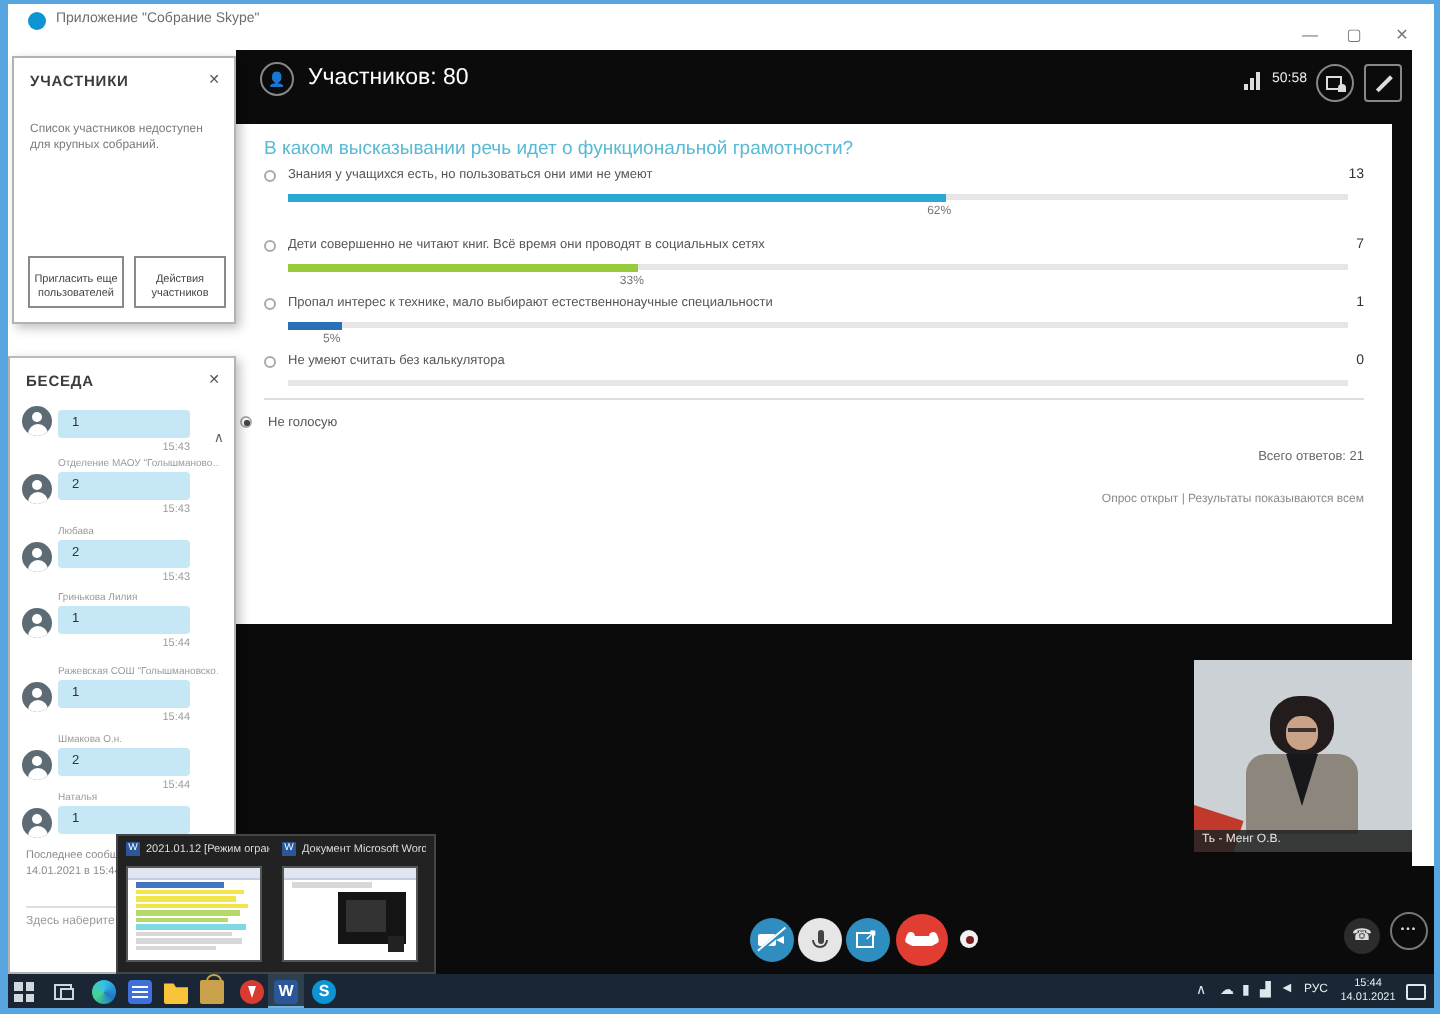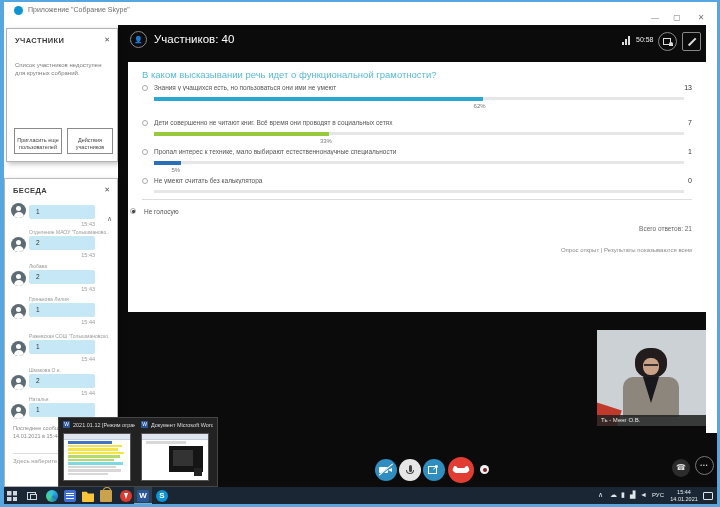--- a/index.html
+++ b/index.html
@@ -45,21 +45,21 @@
   #participants-count { left:36px; top:8px; font-size:11.5px; color:#fff; }
   .sigbar { position:absolute; bottom:0; background:#ddd; width:2px; }
   #timer { font-size:7px; color:#eee; }
   .head-btn { width:19px; height:19px; border-radius:50%; border:1px solid #888; }
   #fullscreen-btn { border-radius:2px; }
   .diag { position:absolute; left:4px; top:8px; width:10px; height:1.5px; background:#ddd; transform:rotate(-45deg); }
   .mini-win { position:absolute; left:4px; top:5px; width:8px; height:7px; border:1px solid #ddd; }
   .mini-person { position:absolute; right:3px; bottom:4px; width:4px; height:4px; border-radius:50% 50% 0 0; background:#ddd; }
 
   
-  #poll { left:10px; top:37px; width:578px; height:250px; background:#fff; z-index:3; }
+  #poll { left:0; top:37px; width:578px; height:250px; background:#fff; z-index:3; }
   #poll-question { left:14px; top:7px; font-size:9.5px; color:#58b9d5; }
   .poll-option { left:14px; width:552px; height:30px; }
   .radio { position:absolute; left:0; top:1px; width:6px; height:6px; border:1px solid #aaa; border-radius:50%; background:#fff; }
   .radio.sel:after { content:""; position:absolute; left:1px; top:1px; width:2.5px; height:2.5px; border-radius:50%; background:#444; }
   .opt-label { position:absolute; left:12px; top:0; font-size:6.5px; color:#555; width:440px; white-space:nowrap; overflow:hidden; }
   .opt-votes { position:absolute; right:2px; top:0; font-size:7px; color:#333; }
   .track { position:absolute; left:12px; right:10px; top:13px; height:3px; background:#e6e6e6; }
   .fill { position:absolute; left:0; top:-0.5px; height:4px; background:#2ba7d4; }
   .pct { position:absolute; top:6px; font-size:6px; color:#777; }
   #poll-sep { left:14px; top:137px; width:550px; height:1px; background:#ddd; }
@@ -156,21 +156,21 @@
   <span class="abs" id="app-title">Приложение "Собрание Skype"</span>
   <span class="abs winctl" style="left:644px">—</span>
   <span class="abs winctl" style="left:666px">▢</span>
   <span class="abs winctl" style="left:690px">✕</span>
 </div>
 
 <div class="abs" id="stage">
   <div class="abs" id="stage-head-icon">
       <span>👤</span>
     </div>
-  <span class="abs" id="participants-count">Участников: 40</span>
+  <span class="abs" id="participants-count">Участников: 80</span>
 
   <div class="abs" style="left:504px;top:10px;width:10px;height:10px">
     <div class="sigbar" style="left:0;height:3px"></div>
     <div class="sigbar" style="left:3px;height:6px"></div>
     <div class="sigbar" style="left:6px;height:9px"></div>
   </div>
   <span class="abs" id="timer" style="left:518px;top:11px">50:58</span>
   <div class="abs head-btn" style="left:540px;top:7px">
     <div class="mini-win"></div>
       <div class="mini-person"></div>

